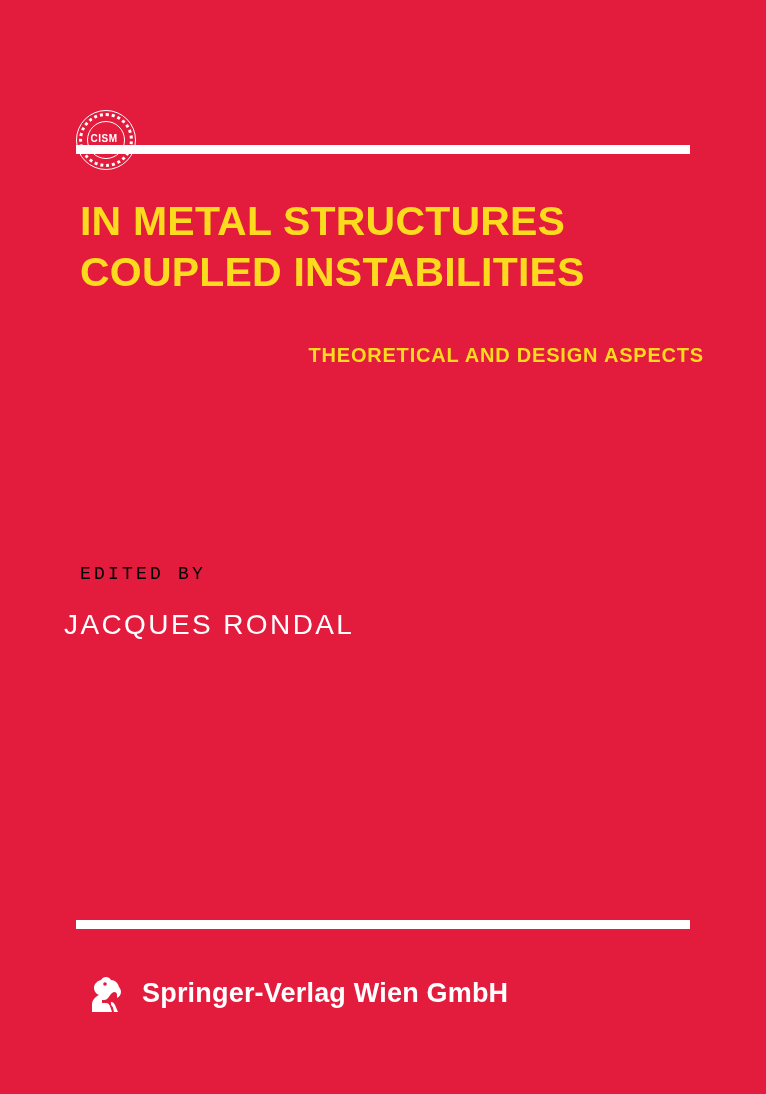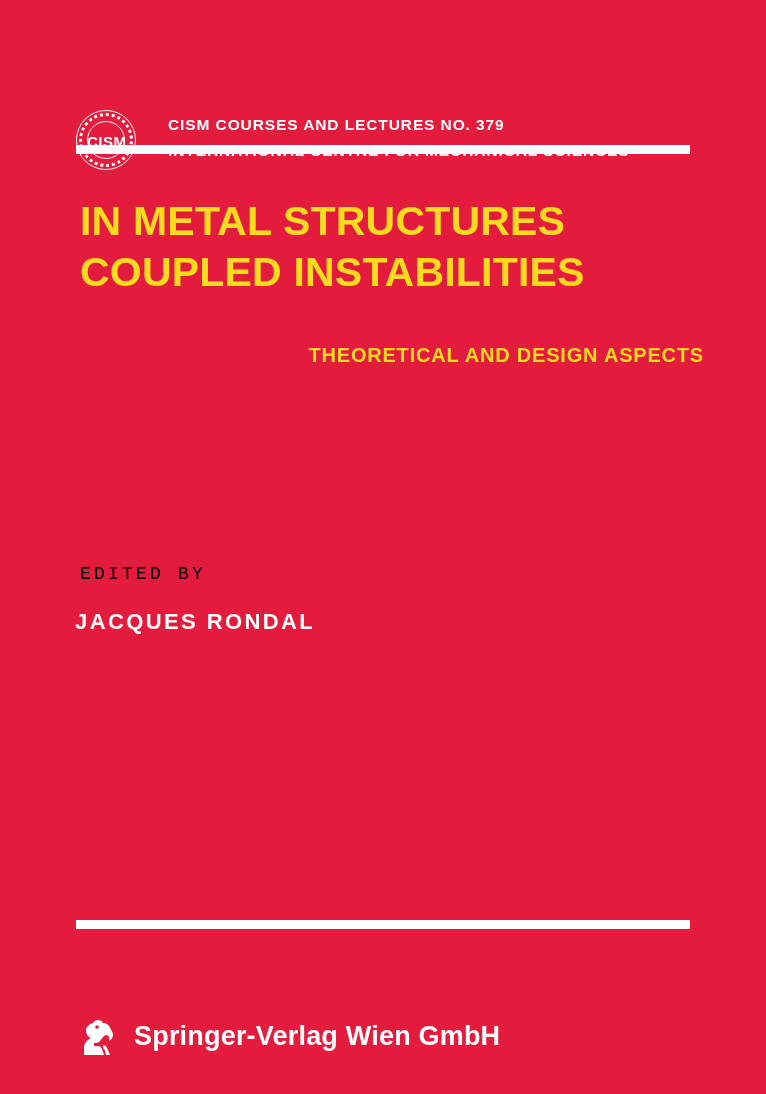--- a/index.html
+++ b/index.html
@@ -55,21 +55,21 @@
     border: 1px solid #ffffff;
     box-sizing: border-box;
   }
   .cism-logo .logo-text {
     position: absolute;
     left: 11px;
     top: 23px;
     width: 34px;
     text-align: center;
     color: #ffffff;
-    font-size: 15px;
+    font-size: 10px;
     font-weight: bold;
     letter-spacing: 0.5px;
   }
 
   .series-lines {
     position: absolute;
     left: 168px;
     top: 60px;
     width: 560px;
   }
@@ -125,36 +125,35 @@
     left: 80px;
     top: 564px;
     color: #000000;
     font-size: 18px;
     font-weight: normal;
     letter-spacing: 3.2px;
     font-family: Liberation Mono, monospace;
   }
   .editor-name {
     position: absolute;
-    left: 75px;
+    left: 64px;
     top: 609px;
     color: #ffffff;
-    font-size: 22px;
-    font-weight: bold;
+    font-size: 28px;
+    font-weight: normal;
     letter-spacing: 2.4px;
   }
 
   
   .publisher {
     position: absolute;
-    left: 76px;
+    left: 84px;
     top: 972px;
     width: 620px;
     height: 50px;
-    margin-top: 43px;
   }
   .springer-mark {
     position: absolute;
     left: 0;
     top: 0;
     width: 46px;
     height: 46px;
   }
   .springer-mark svg { display: block; }
   .publisher-name {
@@ -175,24 +174,20 @@
 
   <div class="header">
 
     <div class="cism-logo">
       <div class="ring-outer"></div>
       <div class="ring-teeth"></div>
       <div class="ring-inner"></div>
       <div class="logo-text">CISM</div>
     </div>
 
-    <div class="series-lines">
-      <div class="series-line">CISM COURSES AND LECTURES NO. 379</div>
-      <div class="series-line">INTERNATIONAL CENTRE FOR MECHANICAL SCIENCES</div>
-    </div>
   </div>
 
   <div class="rule rule-top"></div>
   <div class="rule rule-bottom"></div>
 
   <div class="title-block">
     <div class="title-line">IN METAL STRUCTURES</div>
     <div class="title-line">COUPLED INSTABILITIES</div>
   </div>
 

